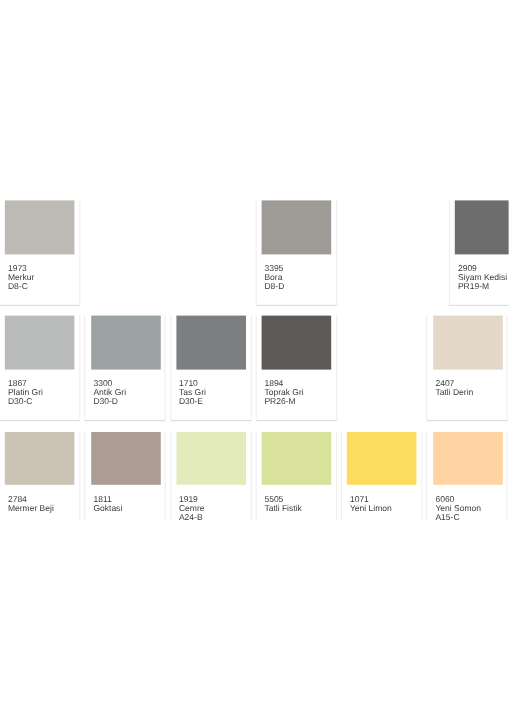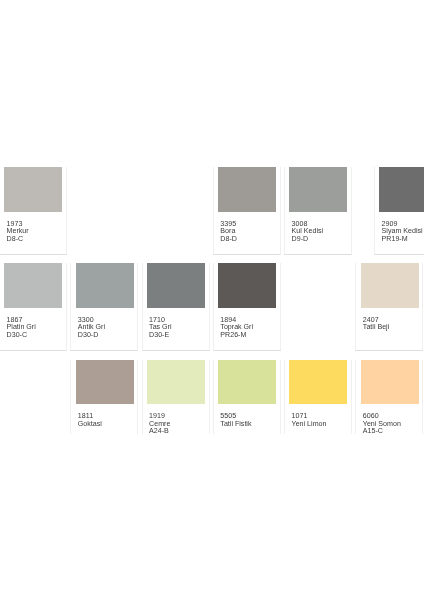--- a/index.html
+++ b/index.html
@@ -76,28 +76,20 @@
       </div>
     </div>
     <div class="card" style="left:213.75px; top:0.0px">
       <div class="swatch" style="background-color: rgb(158, 155, 151);"></div>
       <div class="meta">
         <div>3395</div>
         <div>Bora</div>
         <div>D8-D</div>
       </div>
     </div>
-    <div class="card" style="left:285.0px; top:0.0px">
-      <div class="swatch" style="background-color: rgb(155, 158, 155);"></div>
-      <div class="meta">
-        <div>3008</div>
-        <div>Kul Kedisi</div>
-        <div>D9-D</div>
-      </div>
-    </div>
     <div class="card" style="left:375px; top:0.0px">
       <div class="swatch" style="background-color: rgb(109, 109, 109);"></div>
       <div class="meta">
         <div>2909</div>
         <div>Siyam Kedisi</div>
         <div>PR19-M</div>
       </div>
     </div>
     <div class="card" style="left:0.0px; top:96.25px">
       <div class="swatch" style="background-color: rgb(186, 188, 187);"></div>
@@ -128,21 +120,28 @@
       <div class="meta">
         <div>1894</div>
         <div>Toprak Gri</div>
         <div>PR26-M</div>
       </div>
     </div>
     <div class="card" style="left:356.25px; top:96.25px">
       <div class="swatch" style="background-color: rgb(228, 216, 200);"></div>
       <div class="meta">
         <div>2407</div>
-        <div>Tatli Beji</div>
+        <div>Tatli Derin</div>
+      </div>
+    </div>
+    <div class="card lastrow" style="left:0.0px; top:192.5px">
+      <div class="swatch" style="background-color: rgb(204, 194, 182);"></div>
+      <div class="meta">
+        <div>2784</div>
+        <div>Mermer Beji</div>
       </div>
     </div>
     <div class="card lastrow" style="left:71.25px; top:192.5px">
       <div class="swatch" style="background-color: rgb(172, 158, 148);"></div>
       <div class="meta">
         <div>1811</div>
         <div>Goktasi</div>
       </div>
     </div>
     <div class="card lastrow" style="left:142.5px; top:192.5px">

